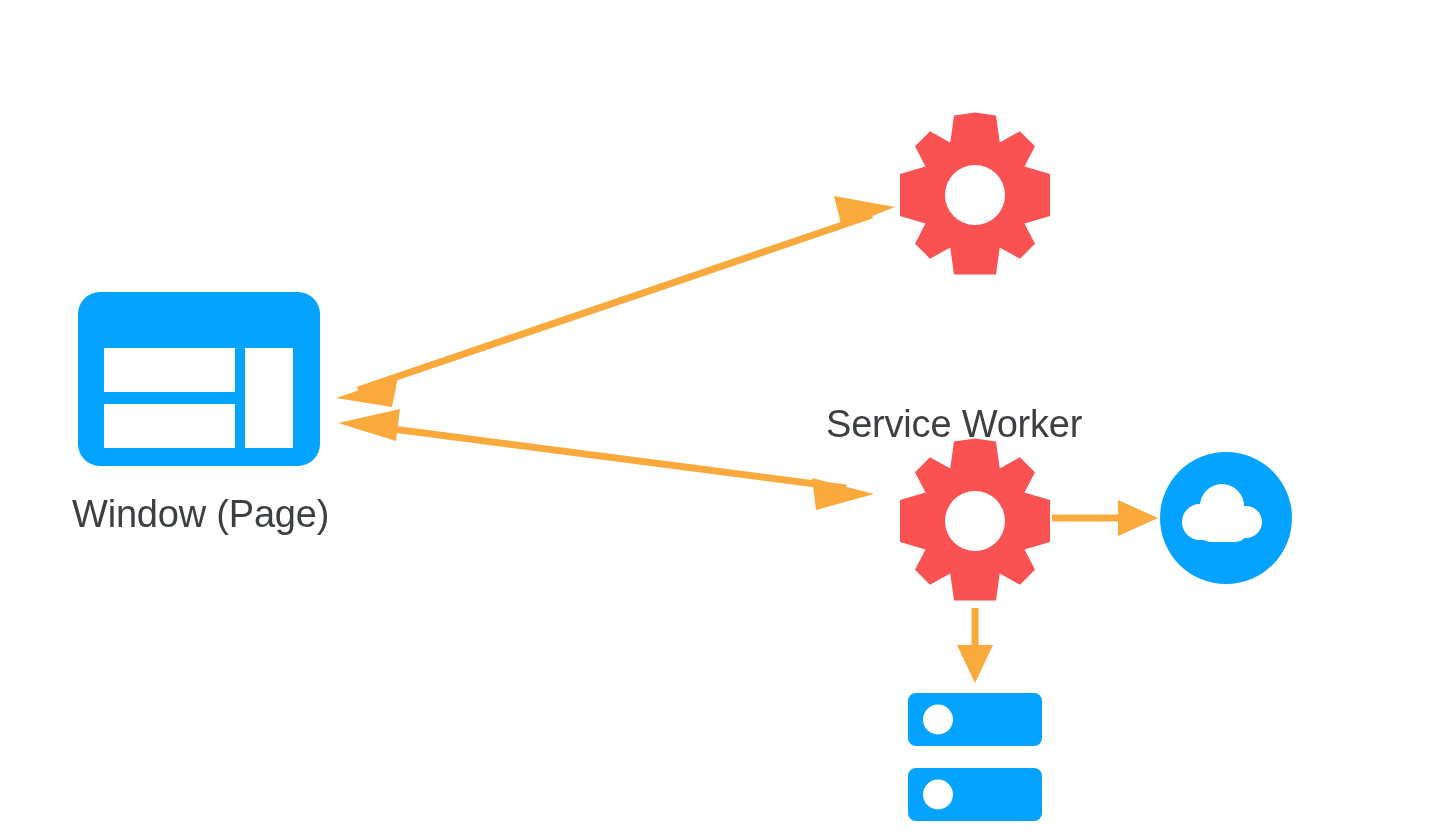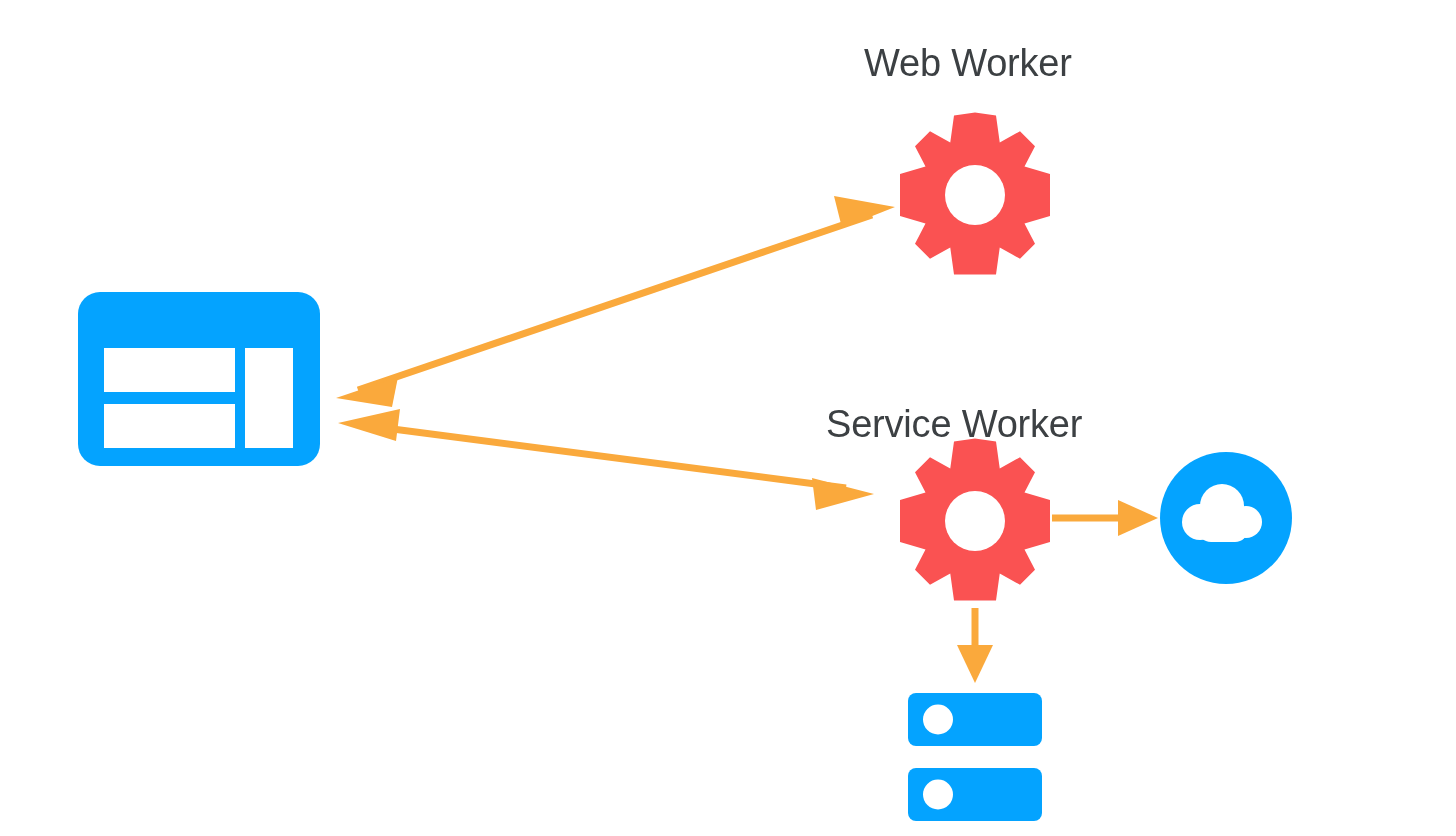--- a/index.html
+++ b/index.html
@@ -106,22 +106,22 @@
 
   <div class="icon-holder" id="icon-window">
     <svg viewBox="0 0 242 174" xmlns="http://www.w3.org/2000/svg">
       <rect x="0" y="0" width="242" height="174" rx="22" ry="22" fill="#04A3FF"></rect>
       <rect x="26" y="56" width="131" height="44" fill="#FFFFFF"></rect>
       <rect x="26" y="112" width="131" height="44" fill="#FFFFFF"></rect>
       <rect x="167" y="56" width="48" height="100" fill="#FFFFFF"></rect>
     </svg>
   </div>
 
+  <div class="node-label" id="label-window">Window (Page)</div>
 
-  <div class="node-label" id="label-web-worker">Web Worker</div>
 
   <div class="icon-holder" id="icon-web-worker-gear">
     <svg viewBox="0 0 200 220" xmlns="http://www.w3.org/2000/svg">
       <g>
         <path fill="#FA5252" d="
           M 100 0
           L 128 4 L 133 40
           L 160 25 L 180 45 L 166 72
           L 200 82 L 200 138 L 166 148
           L 180 175 L 160 195 L 133 180

